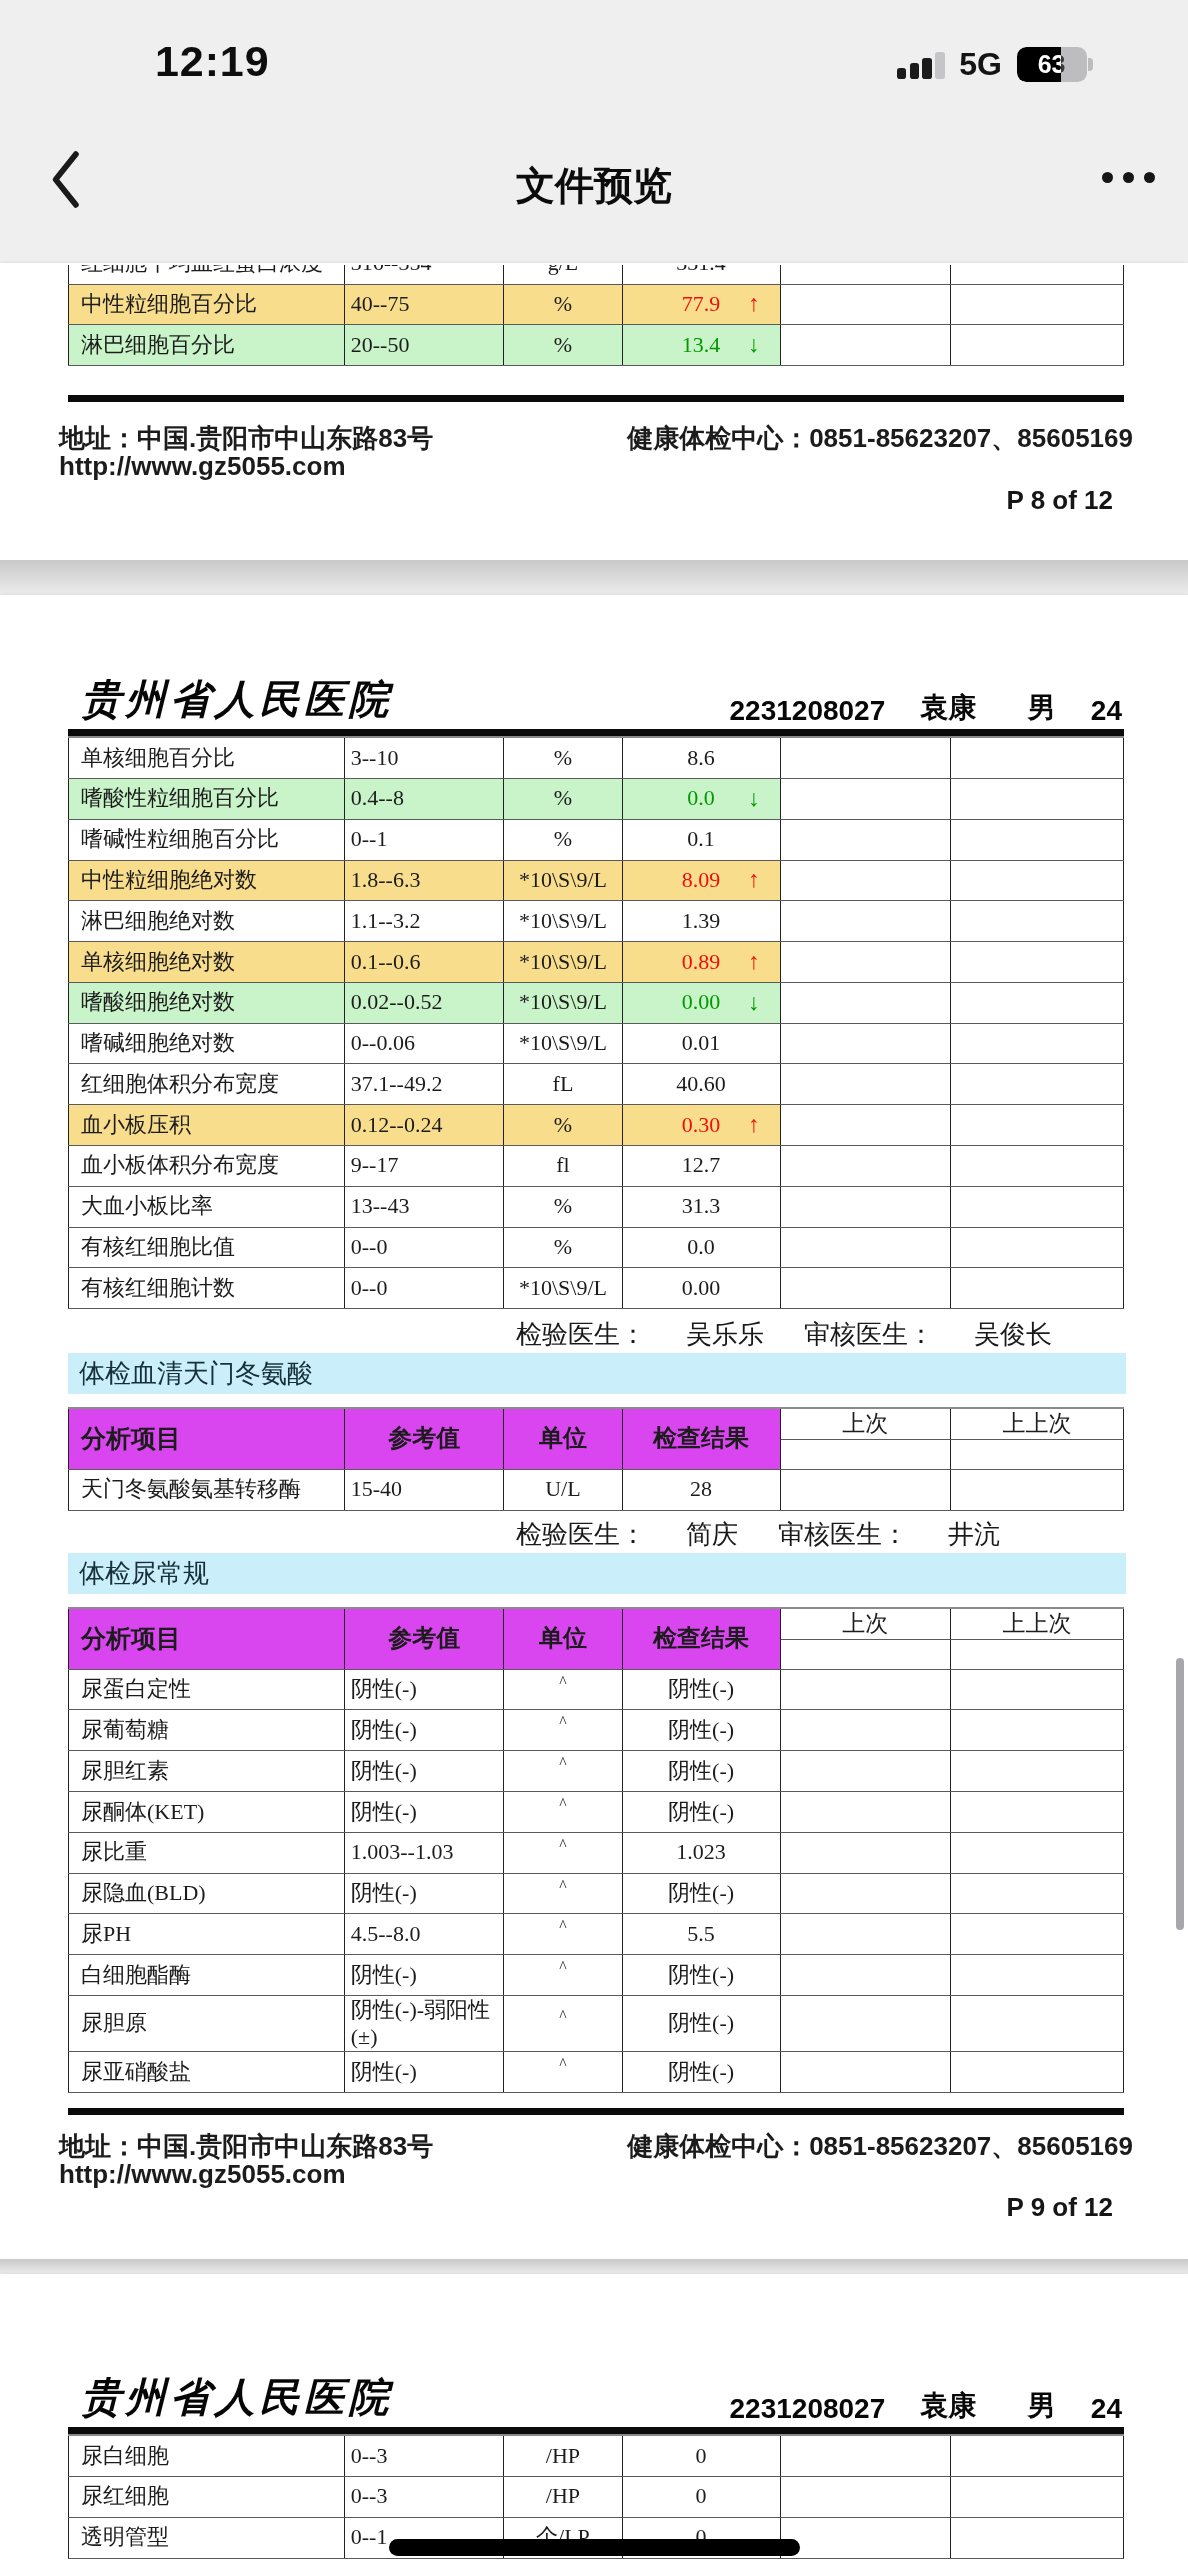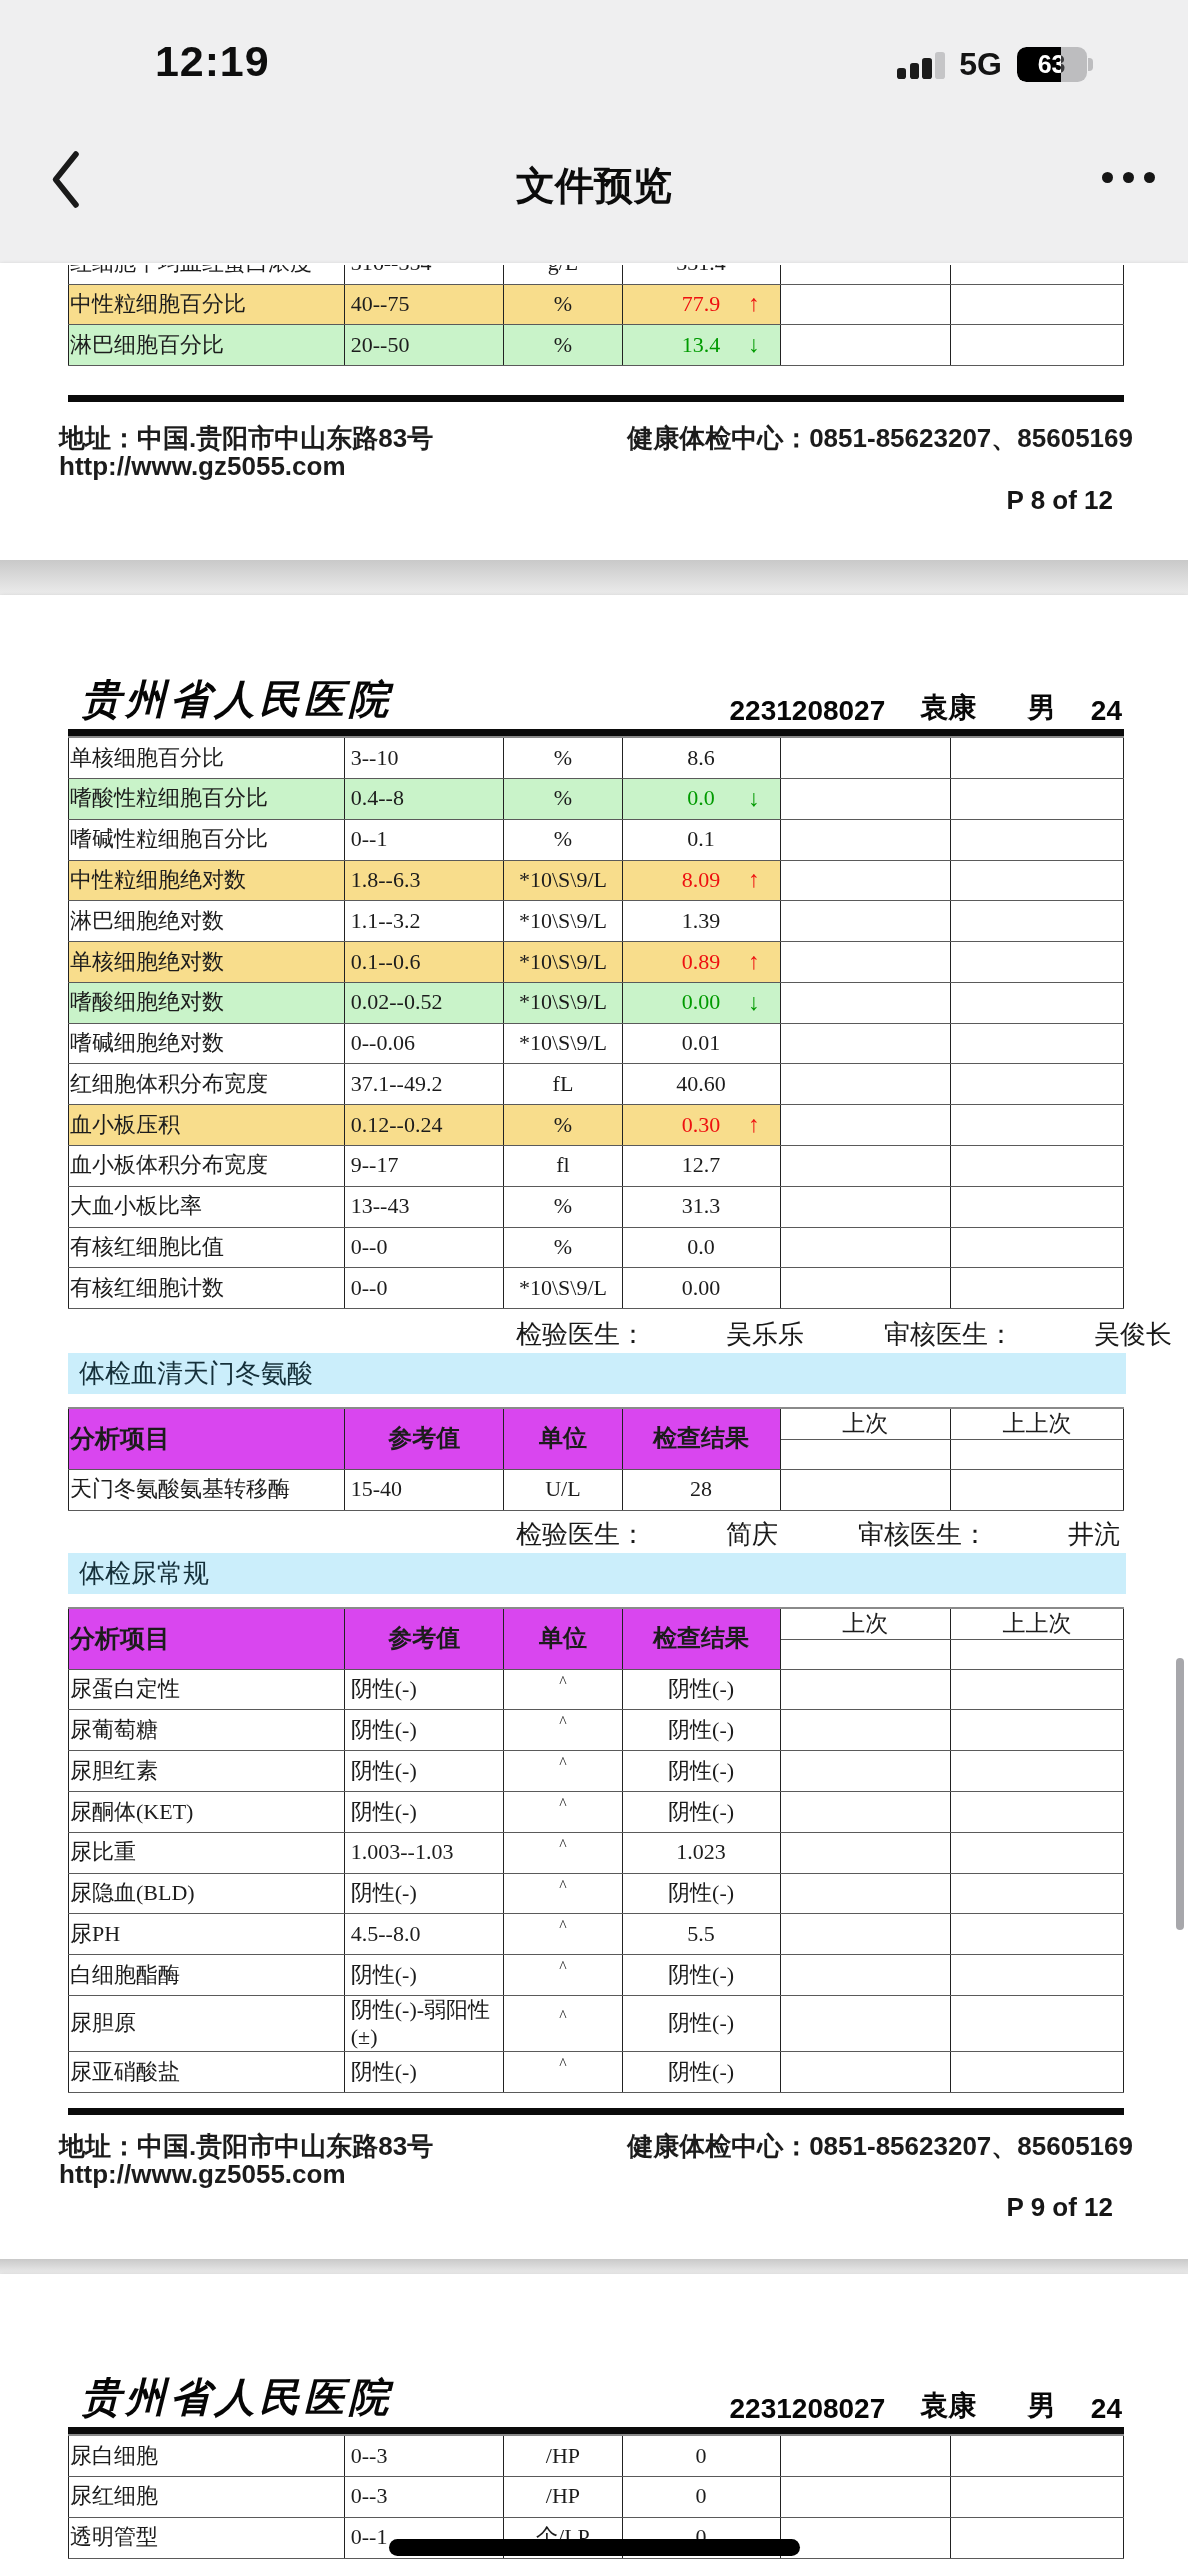--- a/index.html
+++ b/index.html
@@ -35,21 +35,21 @@
   .sep{position:absolute;left:0;width:1188px;background:linear-gradient(#c9c9c9,#ececec)}
   .sep1{top:560px;height:35px}
   .sep2{top:2259px;height:14.7px}
   .page9{top:595px;height:1664px}
   .page10{top:2274px;height:302px;overflow:hidden}
   
   .lab{border-collapse:collapse;table-layout:fixed;width:1056px;margin-left:68px;
     font-family:"Liberation Serif","DejaVu Serif",serif;font-size:22px;color:#1c1c1c;border-top:2.8px solid #8a8a8a}
   .lab td{border-left:0.9px solid #222;border-right:0.9px solid #222;border-top:1.8px solid #5a5a5a;border-bottom:1.8px solid #5a5a5a;
     height:38px;padding:0.9px 5.5px;vertical-align:middle;line-height:1.22;background:#fff}
-  .lab td.name{text-align:left;padding-left:1px}
+  .lab td.name{text-align:left;padding-left:12px}
   .lab td.ref{text-align:left;padding-left:5.5px}
   .lab td.unit{text-align:center}
   .lab td.res{text-align:center;position:relative}
   .rv{display:inline-block}
   .arrow{position:absolute;right:20px;top:50%;transform:translateY(-50%);font-size:23px}
   tr.yellow td:nth-child(-n+4){background:#f8dd8c}
   tr.green td:nth-child(-n+4){background:#c9f3c9}
   tr.yellow .rv,tr.yellow .arrow{color:#ee1010}
   tr.green .rv,tr.green .arrow{color:#009a00}
   .urine td.unit{font-size:15.7px}
@@ -62,21 +62,21 @@
   
   .clipwrap{margin-top:1.8px;height:102px;overflow:hidden}
   .clipwrap .lab{margin-top:-22px;border-top:none}
   
   .thick{margin-left:68px;width:1056px;height:7.4px;background:#0b0b0b}
   .hosp-row{display:flex;align-items:flex-end;margin:0 66px 0 81px}
   .hosp-name{font-family:"Liberation Serif","DejaVu Serif",serif;font-size:40px;font-weight:700;font-style:italic;
     letter-spacing:4.6px;color:#060606}
   .hosp-meta{margin-left:auto;display:flex;align-items:flex-end;gap:35px;font-size:28px;font-weight:700;color:#080808}
   .hosp-meta .mid{margin-left:16.6px}
-  .doctors{margin-left:516px;display:flex;gap:80px;font-family:"Liberation Serif","DejaVu Serif",serif;
+  .doctors{margin-left:516px;display:flex;gap:40px;font-family:"Liberation Serif","DejaVu Serif",serif;
     font-size:26px;color:#1a1a1a;height:29.5px;align-items:center}
   .section{margin-left:68px;width:1047px;height:41px;background:#cbeefb;display:flex;align-items:center;
     padding-left:11px;font-family:"Liberation Serif","DejaVu Serif",serif;font-size:26px;color:#15303a}
   .addr-row{display:flex;justify-content:space-between;margin:0 55px 0 59px;font-size:26px;font-weight:700;color:#1c1c1c;line-height:28px}
   .url{margin-left:59px;font-size:26px;font-weight:700;color:#1c1c1c;line-height:28px}
   .pageno{text-align:right;margin-right:75px;font-size:26px;font-weight:700;color:#161616;line-height:28px}
   
   .scrollbar{position:absolute;right:3.7px;top:1658px;width:8.3px;height:272px;border-radius:4.6px;background:#98989c;opacity:.85}
   .home-indicator{position:absolute;left:389px;top:2539px;width:411px;height:16.6px;border-radius:9.2px;background:#000;z-index:50}
   .mt2{margin-top:1.8px}.mt4{margin-top:3.7px}.mt6{margin-top:5.5px}.mt10{margin-top:9.2px}

